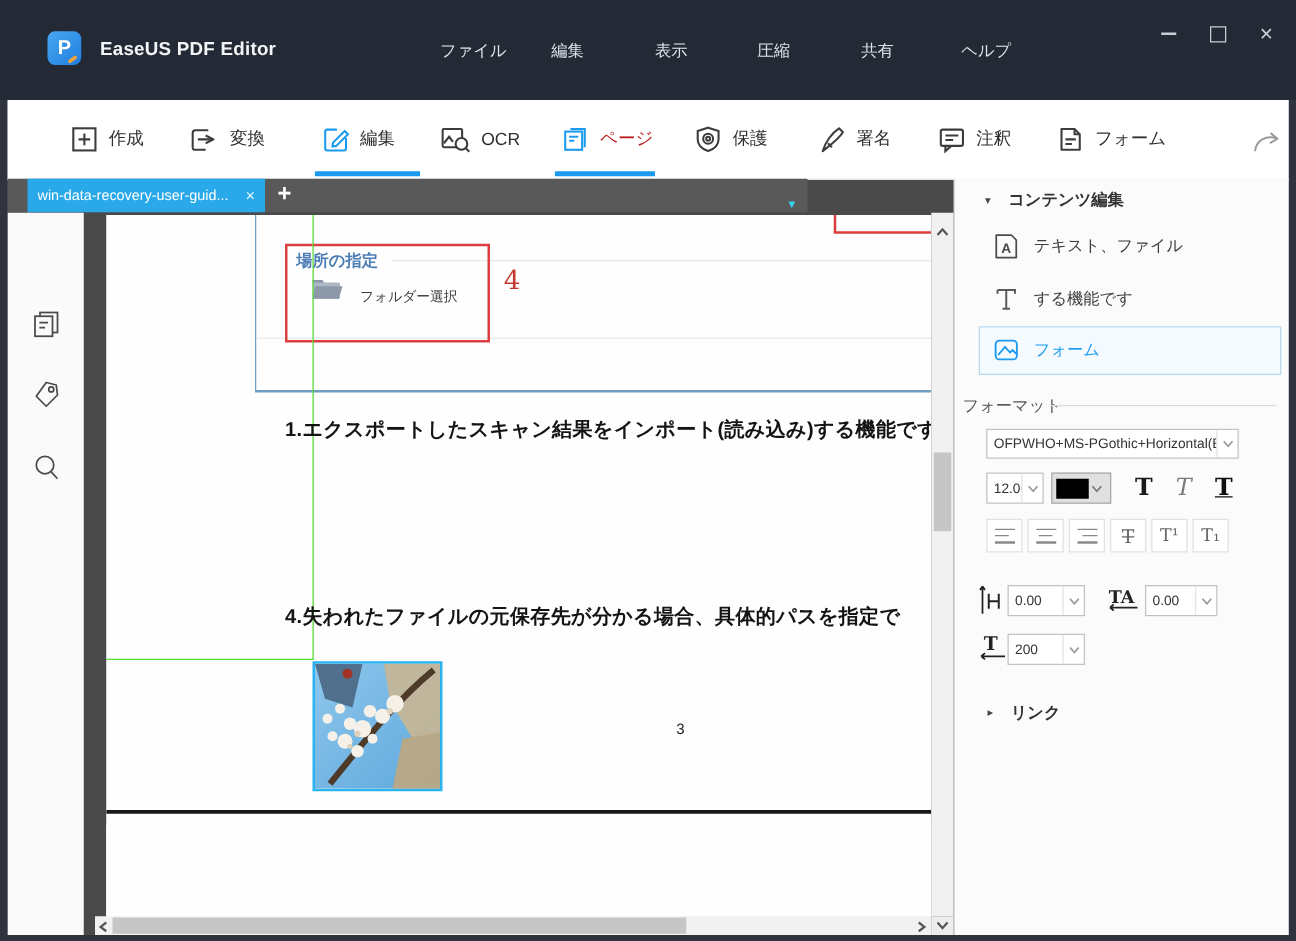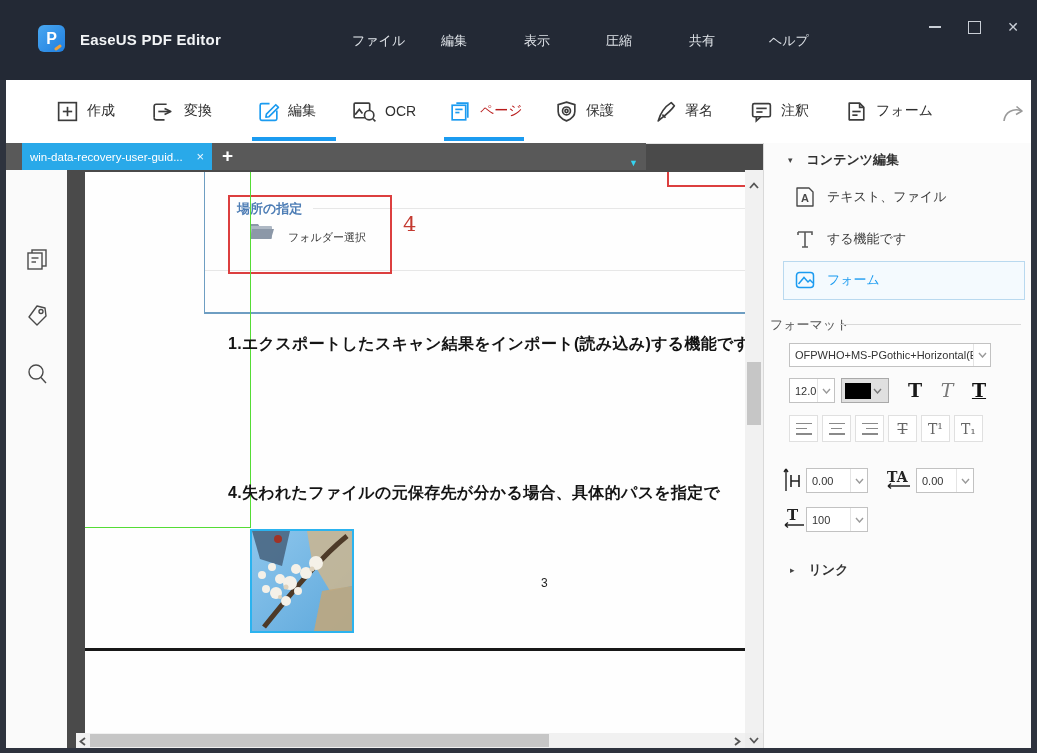--- a/index.html
+++ b/index.html
@@ -504,21 +504,21 @@
         </span>
     </div>
 
     <div class="sp-icon" style="left:18px;top:362px">
       <svg width="26" height="28" viewBox="0 0 26 28">
         <text x="5" y="15" font-size="15" fill="#222" font-family="DejaVu Serif,serif" font-weight="bold">T</text>
         <path d="M22 20 L3 20 M3 20 L6 17.5 M3 20 L6 22.5" stroke="#222" stroke-width="1.4" fill="none"></path>
       </svg>
     </div>
     <div class="combo" style="left:42px;top:364px;width:62px;height:25px">
-      <span class="val">100</span>
+      <span class="val">200</span>
       <span class="chevbtn">
         <svg width="9" height="6" viewBox="0 0 9 6" fill="none" stroke="#9a9a9a" stroke-width="1.4">
             <path d="M1 1 L4.5 5 L8 1"></path>
           </svg>
         </span>
     </div>
 
     <div class="link-row">
       <span class="tri">▸</span>
       <span>リンク</span>

